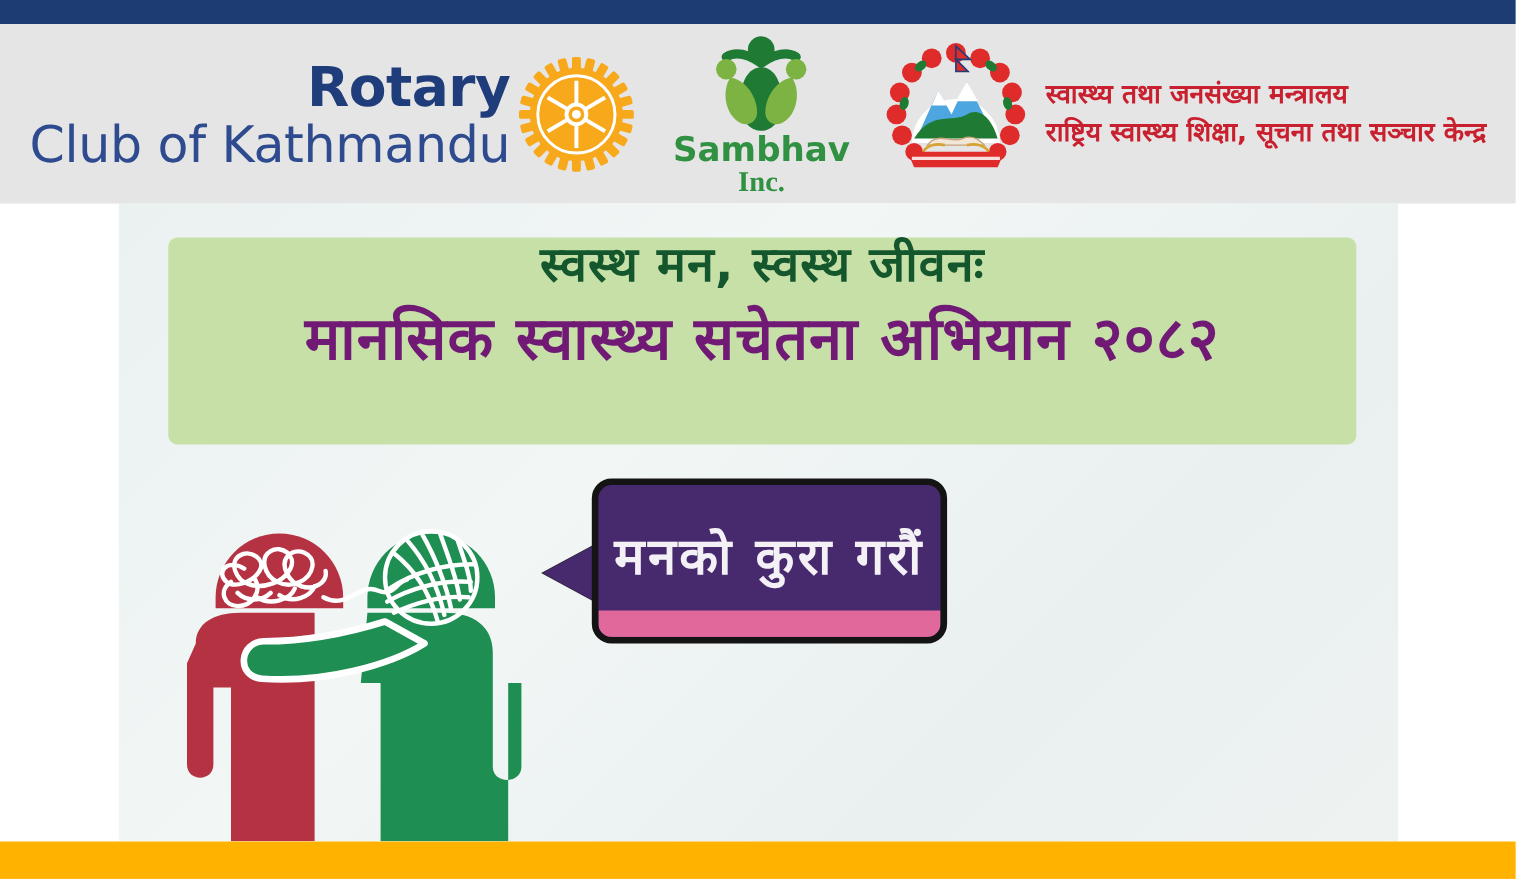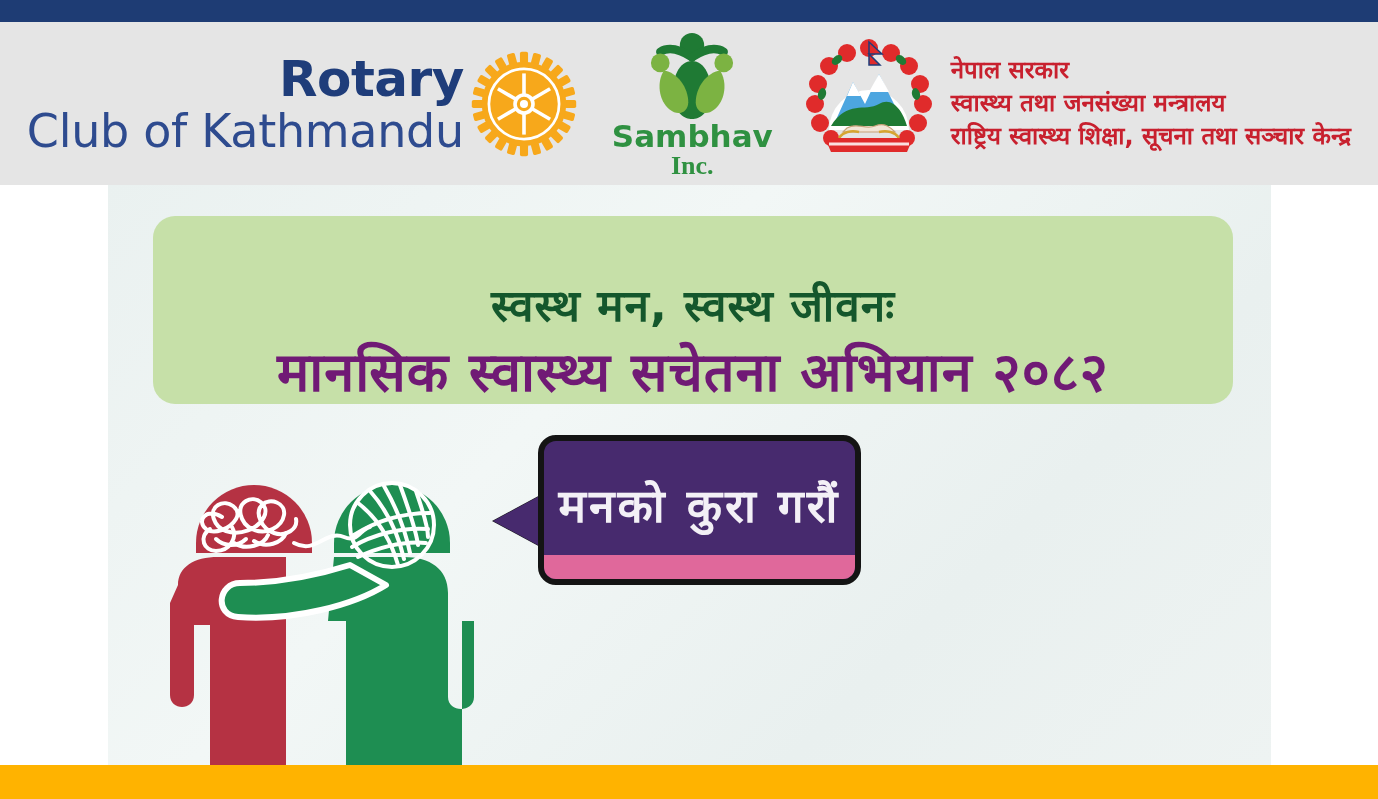--- a/index.html
+++ b/index.html
@@ -130,25 +130,25 @@
     width: 1163px; height: 580px;
     background: linear-gradient(135deg, #eaf1f0 0%, #f2f7f6 38%, #e9f0ef 72%, #eef3f2 100%);
     overflow: hidden;
   }
 
   .title-card {
     position: absolute;
     left: 45px; top: 31px;
     width: 1080px; height: 188px;
     background: #c6e0a8;
-    border-radius: 22px;
+    border-radius: 8px;
     display: flex;
     flex-direction: column;
     align-items: center;
-    justify-content: flex-end;
+    justify-content: flex-start;
   }
   .title-line-1 {
     color: #14572c;
     font-family: "DejaVu Sans", sans-serif;
     font-weight: bold;
     font-size: 44px;
     line-height: 1.15;
     letter-spacing: 1px;
     white-space: nowrap;
   }
@@ -332,21 +332,20 @@
 
       <g stroke="#d6a531" stroke-width="2.5" fill="none">
         <path d="M40 104 C44 98 52 96 60 98"></path>
         <path d="M100 104 C96 98 88 96 80 98"></path>
       </g>
 
       <path d="M26 104 L114 104 L108 118 L32 118 Z" fill="#e02b2b"></path>
       <path d="M30 110 L110 110" stroke="#ffffff" stroke-width="3" opacity="0.85"></path>
     </svg>
     <div class="gov-lines">
-      <div class="gov-line gov-line-1">नेपाल सरकार</div>
       <div class="gov-line gov-line-2">स्वास्थ्य तथा जनसंख्या मन्त्रालय</div>
       <div class="gov-line gov-line-3">राष्ट्रिय स्वास्थ्य शिक्षा, सूचना तथा सञ्चार केन्द्र</div>
     </div>
   </div>
 
 </div>
 
 <div class="poster">
 
   <div class="title-card">

